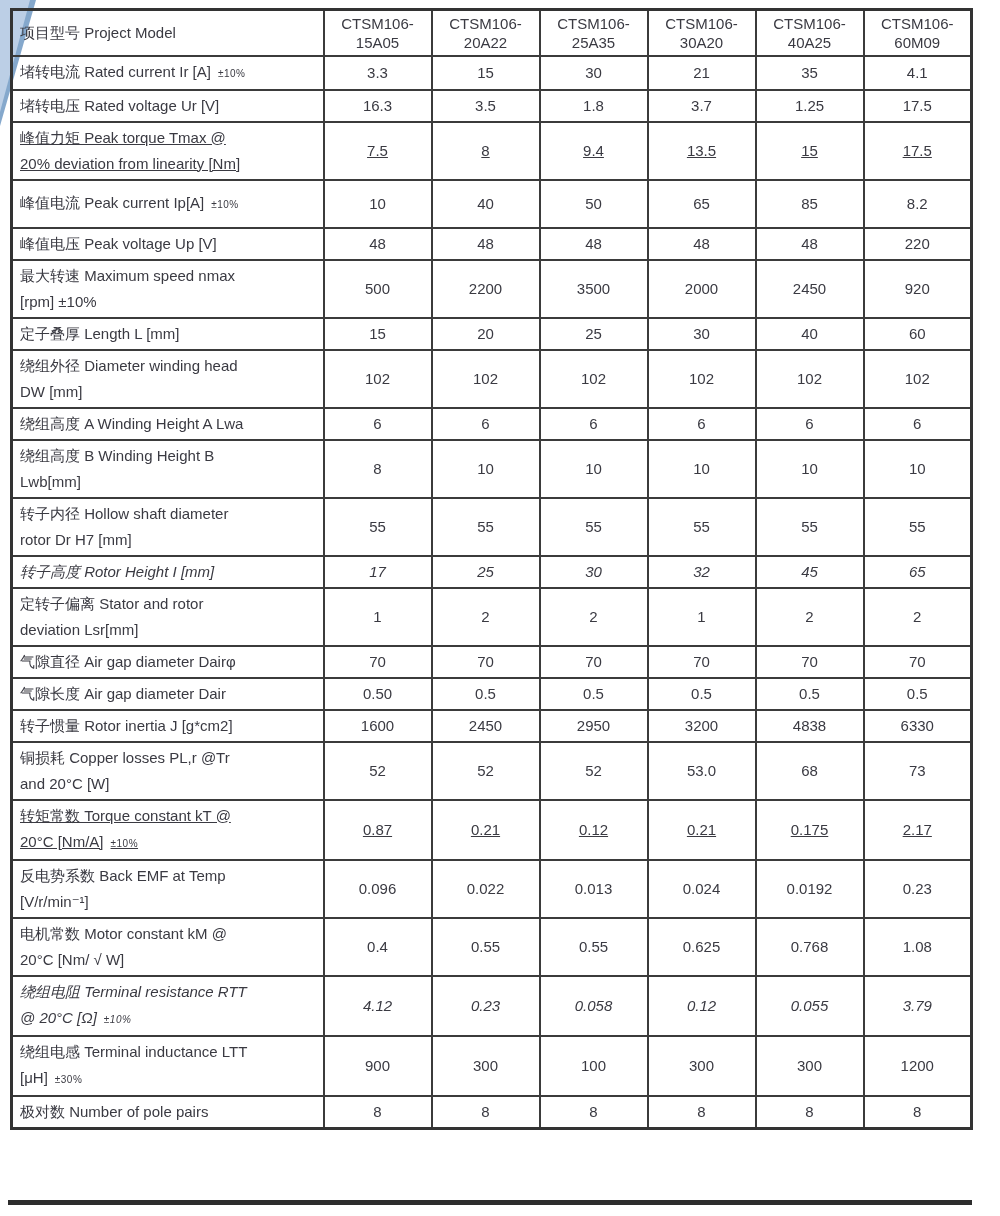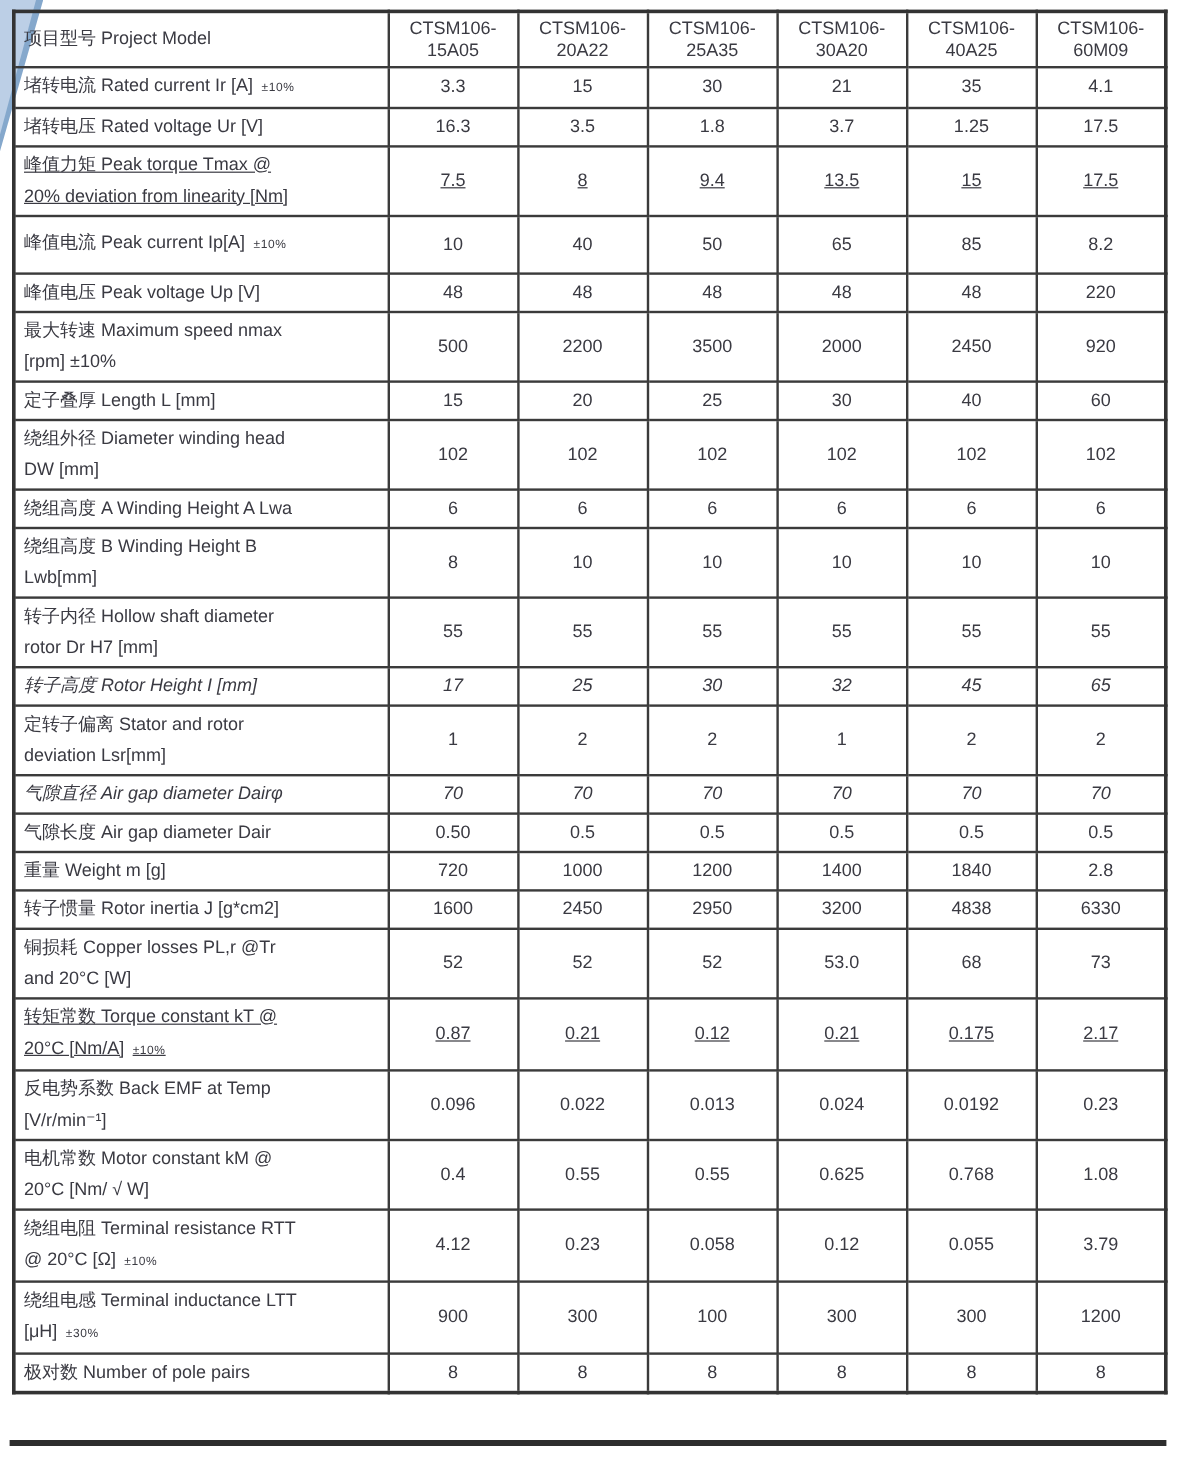--- a/index.html
+++ b/index.html
@@ -219,46 +219,37 @@
         <tr style="height: 56px;">
           <th class="label-cell"><span class="label-text">定转子偏离 Stator and rotor
 deviation Lsr[mm]</span></th>
           <td class="value-cell">1</td>
           <td class="value-cell">2</td>
           <td class="value-cell">2</td>
           <td class="value-cell">1</td>
           <td class="value-cell">2</td>
           <td class="value-cell">2</td>
         </tr>
-        <tr style="height: 27px; font-style: italic;">
+        <tr style="height: 27px;">
           <th class="label-cell"><span class="label-text">气隙直径  Air gap diameter Dairφ</span></th>
           <td class="value-cell">70</td>
           <td class="value-cell">70</td>
           <td class="value-cell">70</td>
           <td class="value-cell">70</td>
           <td class="value-cell">70</td>
           <td class="value-cell">70</td>
         </tr>
         <tr style="height: 27px;">
           <th class="label-cell"><span class="label-text">气隙长度  Air gap diameter Dair</span></th>
           <td class="value-cell">0.50</td>
           <td class="value-cell">0.5</td>
           <td class="value-cell">0.5</td>
           <td class="value-cell">0.5</td>
           <td class="value-cell">0.5</td>
           <td class="value-cell">0.5</td>
-        </tr>
-        <tr style="height: 27px;">
-          <th class="label-cell"><span class="label-text">重量 Weight m [g]</span></th>
-          <td class="value-cell">720</td>
-          <td class="value-cell">1000</td>
-          <td class="value-cell">1200</td>
-          <td class="value-cell">1400</td>
-          <td class="value-cell">1840</td>
-          <td class="value-cell">2.8</td>
         </tr>
         <tr style="height: 31px;">
           <th class="label-cell"><span class="label-text">转子惯量 Rotor inertia J [g*cm2]</span></th>
           <td class="value-cell">1600</td>
           <td class="value-cell">2450</td>
           <td class="value-cell">2950</td>
           <td class="value-cell">3200</td>
           <td class="value-cell">4838</td>
           <td class="value-cell">6330</td>
         </tr>
@@ -295,21 +286,21 @@
         <tr style="height: 56px;">
           <th class="label-cell"><span class="label-text">电机常数 Motor constant kM @
 20°C [Nm/ √ W]</span></th>
           <td class="value-cell">0.4</td>
           <td class="value-cell">0.55</td>
           <td class="value-cell">0.55</td>
           <td class="value-cell">0.625</td>
           <td class="value-cell">0.768</td>
           <td class="value-cell">1.08</td>
         </tr>
-        <tr style="height: 56px;">
+        <tr style="height: 56px; font-style: italic;">
           <th class="label-cell"><span class="label-text">绕组电阻 Terminal resistance RTT
 @ 20°C [Ω]</span><span class="note">±10%</span></th>
           <td class="value-cell">4.12</td>
           <td class="value-cell">0.23</td>
           <td class="value-cell">0.058</td>
           <td class="value-cell">0.12</td>
           <td class="value-cell">0.055</td>
           <td class="value-cell">3.79</td>
         </tr>
         <tr style="height: 56px;">

